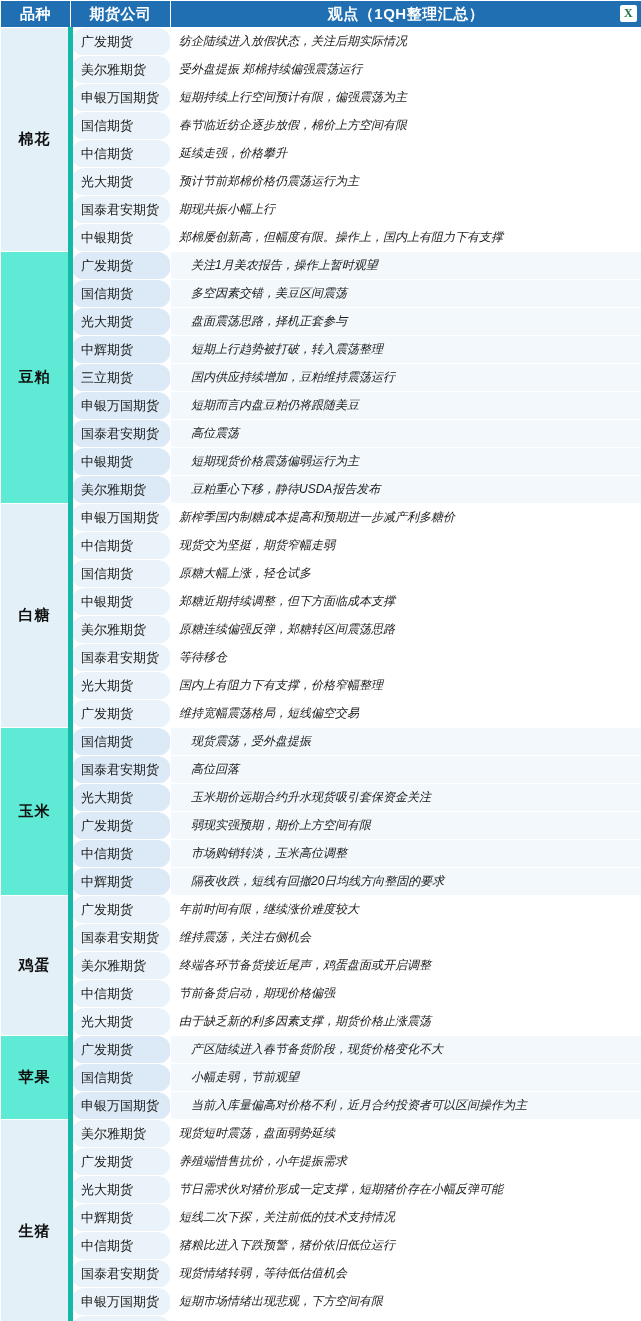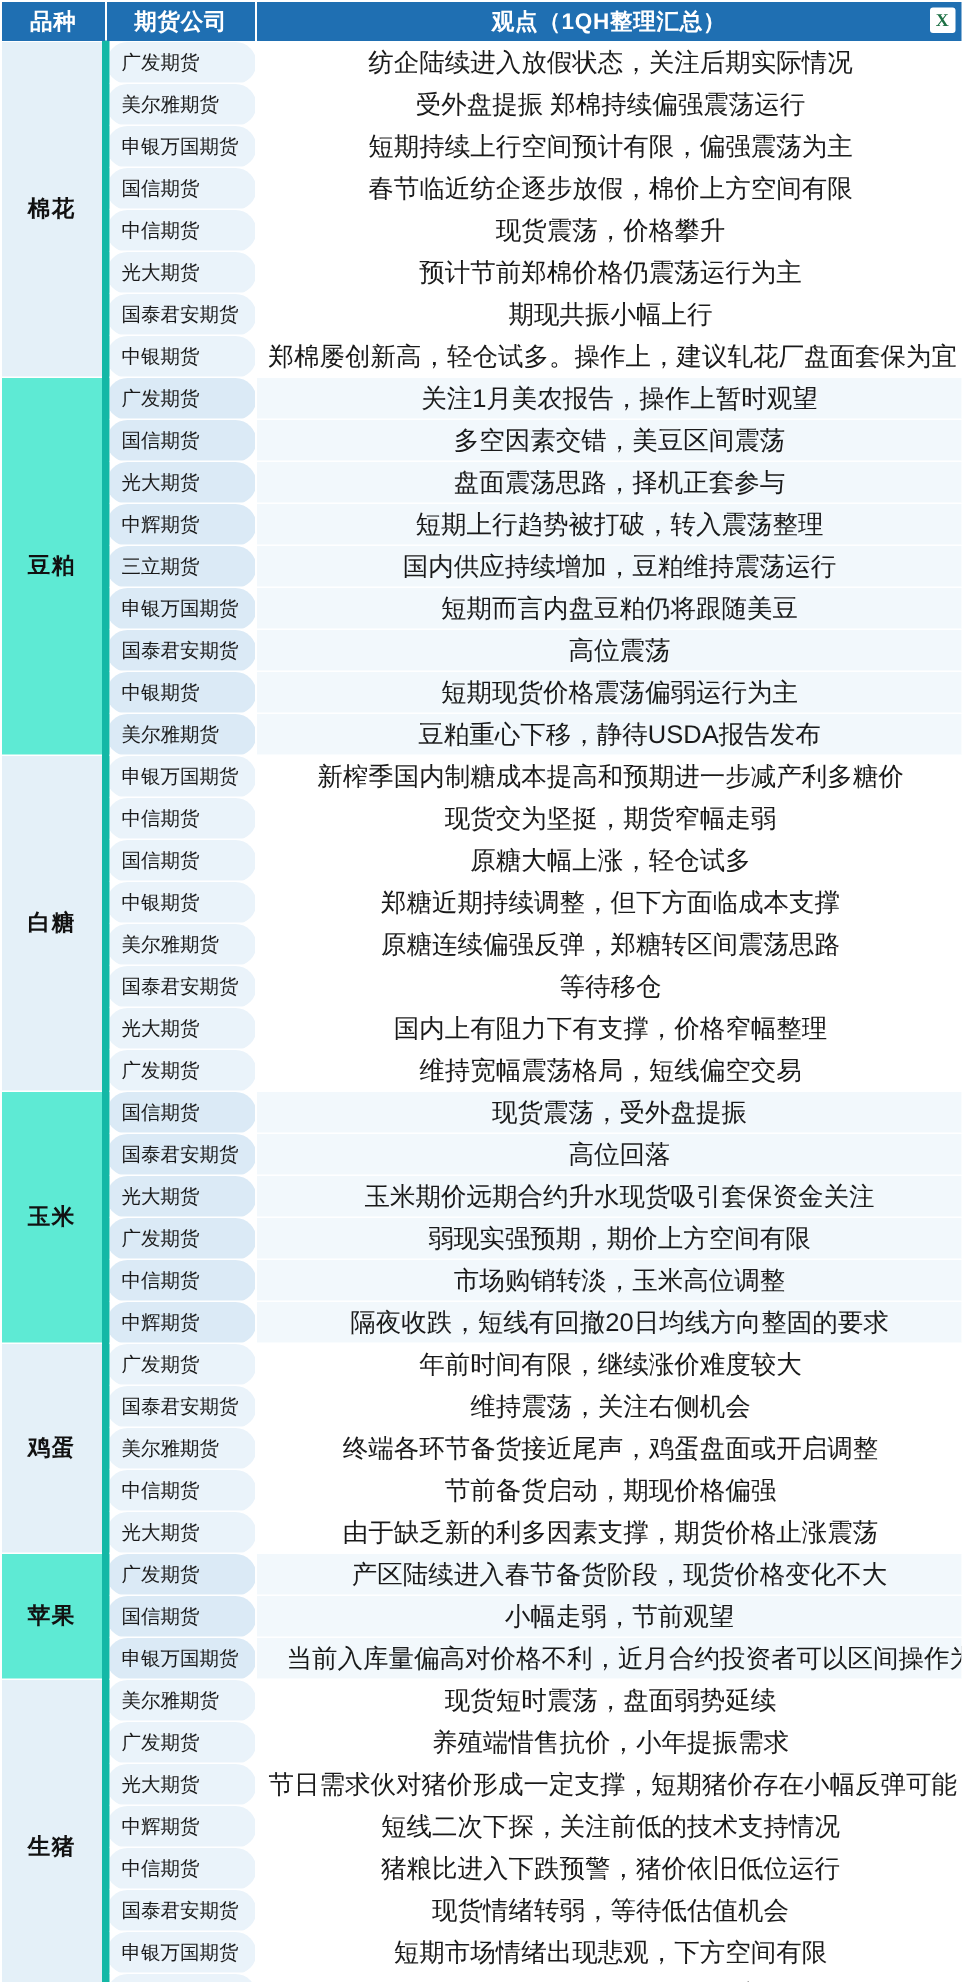--- a/index.html
+++ b/index.html
@@ -82,23 +82,24 @@
     letter-spacing: 1px;
   }
   td.company {
     text-align: left;
     font-size: 13px;
     color: #1a1a1a;
     padding-left: 8px;
     border-radius: 14px;
   }
   td.view {
-    text-align: center;
-    font-size: 17px;
+    text-align: left;
+    font-size: 12px;
     padding-left: 8px;
+    font-style: italic;
   }
   
   .shade-a td.company { background: #eaf3fa; }
   .shade-a td.view    { background: #ffffff; }
   .shade-b td.company { background: #dbeaf6; }
   .shade-b td.view    { background: #f2f8fc; padding-left: 20px; }
 
   .shade-a td.variety { background: #e4f0f8; }
   .shade-b td.variety { background: #5eead4; }
 
@@ -139,33 +140,33 @@
         <tr class="shade-a">
           <td class="company">申银万国期货</td>
           <td class="view">短期持续上行空间预计有限，偏强震荡为主</td>
         </tr>
         <tr class="shade-a">
           <td class="company">国信期货</td>
           <td class="view">春节临近纺企逐步放假，棉价上方空间有限</td>
         </tr>
         <tr class="shade-a">
           <td class="company">中信期货</td>
-          <td class="view">现货震荡，价格攀升</td>
+          <td class="view">延续走强，价格攀升</td>
         </tr>
         <tr class="shade-a">
           <td class="company">光大期货</td>
           <td class="view">预计节前郑棉价格仍震荡运行为主</td>
         </tr>
         <tr class="shade-a">
           <td class="company">国泰君安期货</td>
           <td class="view">期现共振小幅上行</td>
         </tr>
         <tr class="shade-a">
           <td class="company">中银期货</td>
-          <td class="view">郑棉屡创新高，轻仓试多。操作上，建议轧花厂盘面套保为宜</td>
+          <td class="view">郑棉屡创新高，但幅度有限。操作上，国内上有阻力下有支撑</td>
         </tr>
         <tr class="shade-b">
           <td class="variety" rowspan="9">豆粕</td>
           <td class="company">广发期货</td>
           <td class="view">关注1月美农报告，操作上暂时观望</td>
         </tr>
         <tr class="shade-b">
           <td class="company">国信期货</td>
           <td class="view">多空因素交错，美豆区间震荡</td>
         </tr>

